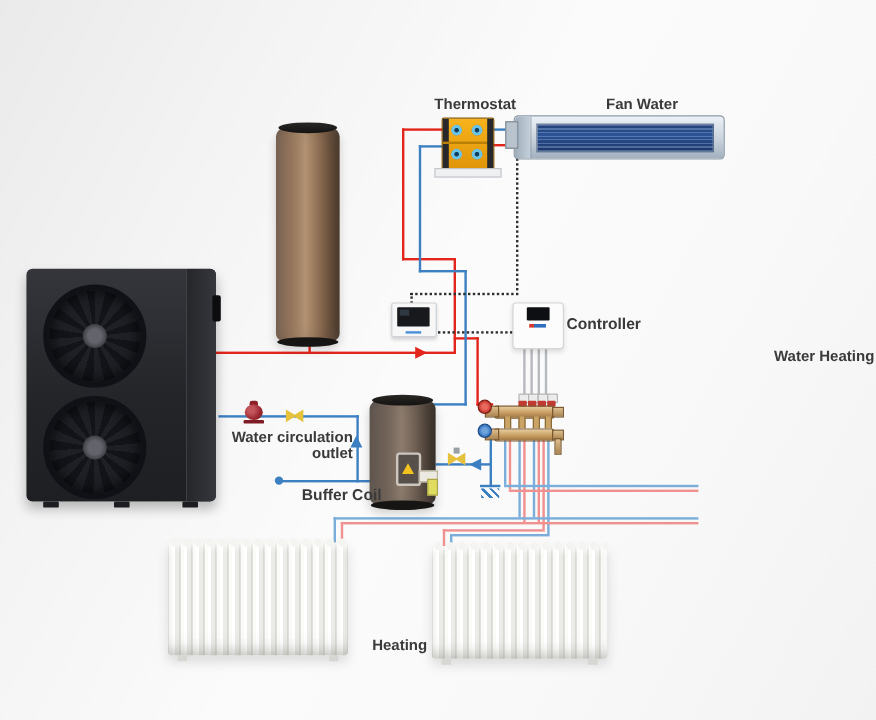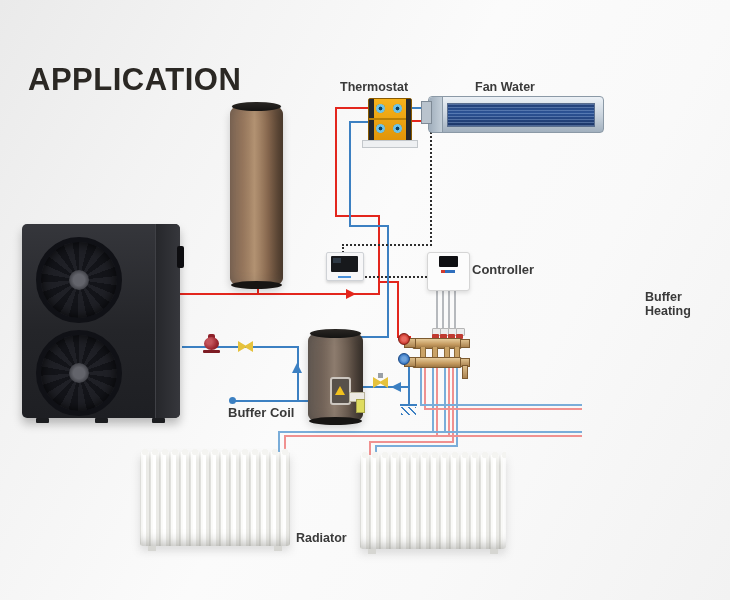--- a/index.html
+++ b/index.html
@@ -9,21 +9,21 @@
     background:linear-gradient(118deg,#eaeaea 0%,#f3f3f3 22%,#fbfbfb 48%,#f9f9f9 70%,#f2f2f2 100%);
   }
   .abs{position:absolute;}
   
   .title{
     left:28px; top:62px; font-size:31px; font-weight:bold; letter-spacing:.5px;
     color:#2b2824; z-index:9;
   }
   .lbl{
     font-size:12.5px; font-weight:bold; color:#3a3a3a; z-index:9; line-height:14px;
-    text-align:left;
+    text-align:right;
   }
   
   .ph{height:2px; z-index:3;}
   .pv{width:2px;  z-index:3;}
   .red{background:#e3261d;}
   .blue{background:#3c80c2;}
   .lred{background:#f09190;}
   .lblue{background:#7aadd9;}
   .gray-cable{background:#b6b9bd; width:2px; z-index:3;}
   .dot-h{border-top:2px dotted #2e2e2e; height:0; z-index:4;}
@@ -129,21 +129,20 @@
   .ground{left:400px;top:404px;width:18px;height:12px;z-index:5;}
   .ground-bar{position:absolute;left:0;top:0;width:17px;height:2px;background:#3c80c2;}
   .ground-hatch{position:absolute;left:1px;top:3px;width:15px;height:8px;
     background:repeating-linear-gradient(45deg,#3c80c2 0 2px,transparent 2px 5px);}
 </style>
 </head>
 <body>
 
 <div class="stage">
 
-  <div class="abs title">APPLICATION</div>
 
   <div class="abs ph red" style="left:180px;top:293px;width:200px;"></div>
   <div class="abs pv red" style="left:257px;top:285px;height:9px;"></div>
   <div class="abs arrow ar-right" style="left:346px;top:289px;"></div>
   <div class="abs ph red" style="left:335px;top:107px;width:36px;"></div>
   <div class="abs pv red" style="left:335px;top:107px;height:110px;"></div>
   <div class="abs ph red" style="left:335px;top:215px;width:45px;"></div>
   <div class="abs pv red" style="left:378px;top:215px;height:80px;"></div>
   <div class="abs ph red" style="left:378px;top:281px;width:21px;"></div>
   <div class="abs pv red" style="left:397px;top:281px;height:57px;"></div>
@@ -274,17 +273,21 @@
   <div class="abs vstem" style="left:378px;top:373px;"></div>
   <div class="abs yvalve" style="left:373px;top:377px;"></div>
   <div class="abs ground">
     <div class="ground-bar"></div>
     <div class="ground-hatch"></div>
   </div>
 
   <div class="abs lbl" style="left:340px;top:80px;width:90px;">Thermostat</div>
   <div class="abs lbl" style="left:475px;top:80px;width:90px;">Fan Water</div>
   <div class="abs lbl" style="left:472px;top:263px;width:80px;text-align:left;font-size:13px;">Controller</div>
-  <div class="abs lbl" style="left:645px;top:290px;width:85px;text-align:left;">Buffer Heating</div>
+  <div class="abs lbl" style="left:645px;top:290px;width:85px;text-align:left;">Water Heating</div>
+  <div class="abs lbl" style="left:186px;top:357px;width:108px;">
+    <span style="display:block;">Water circulation</span>
+    <span style="display:block;">outlet</span>
+  </div>
   <div class="abs lbl" style="left:228px;top:406px;width:90px;font-size:13px;">Buffer Coil</div>
-  <div class="abs lbl" style="left:296px;top:531px;width:60px;">Radiator</div>
+  <div class="abs lbl" style="left:296px;top:531px;width:60px;">Heating</div>
 
 </div>
 
 </body></html>

